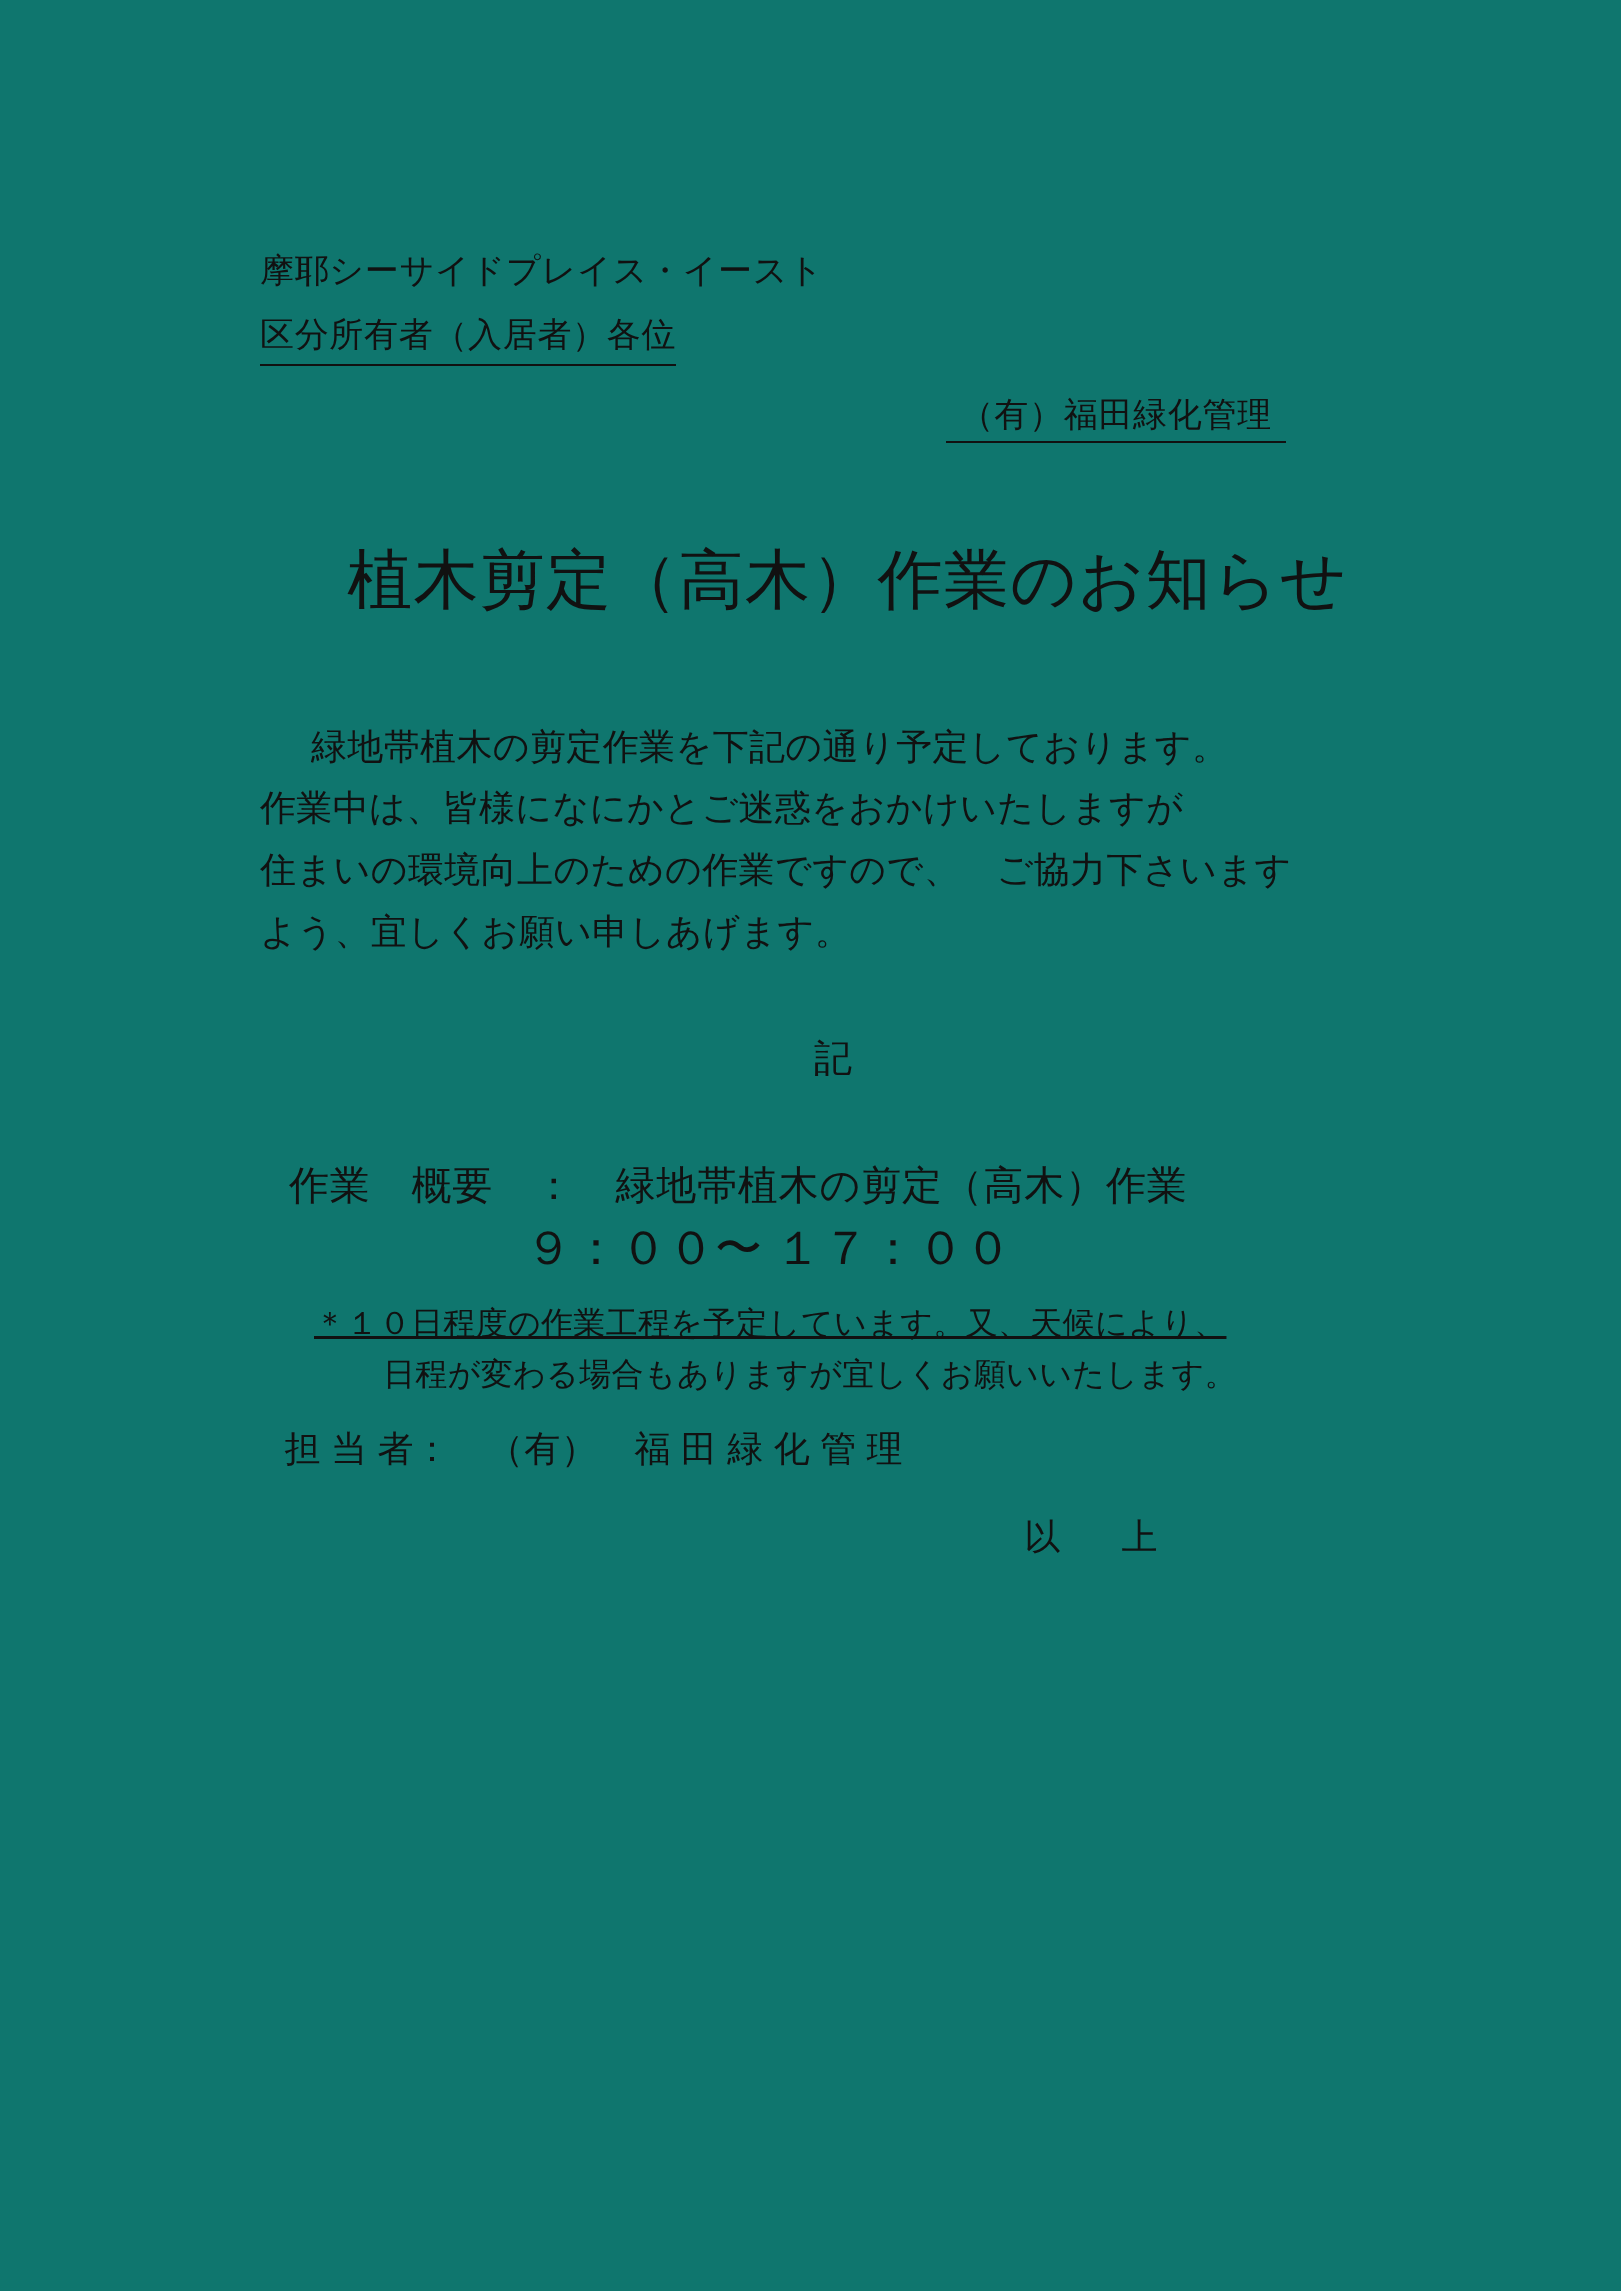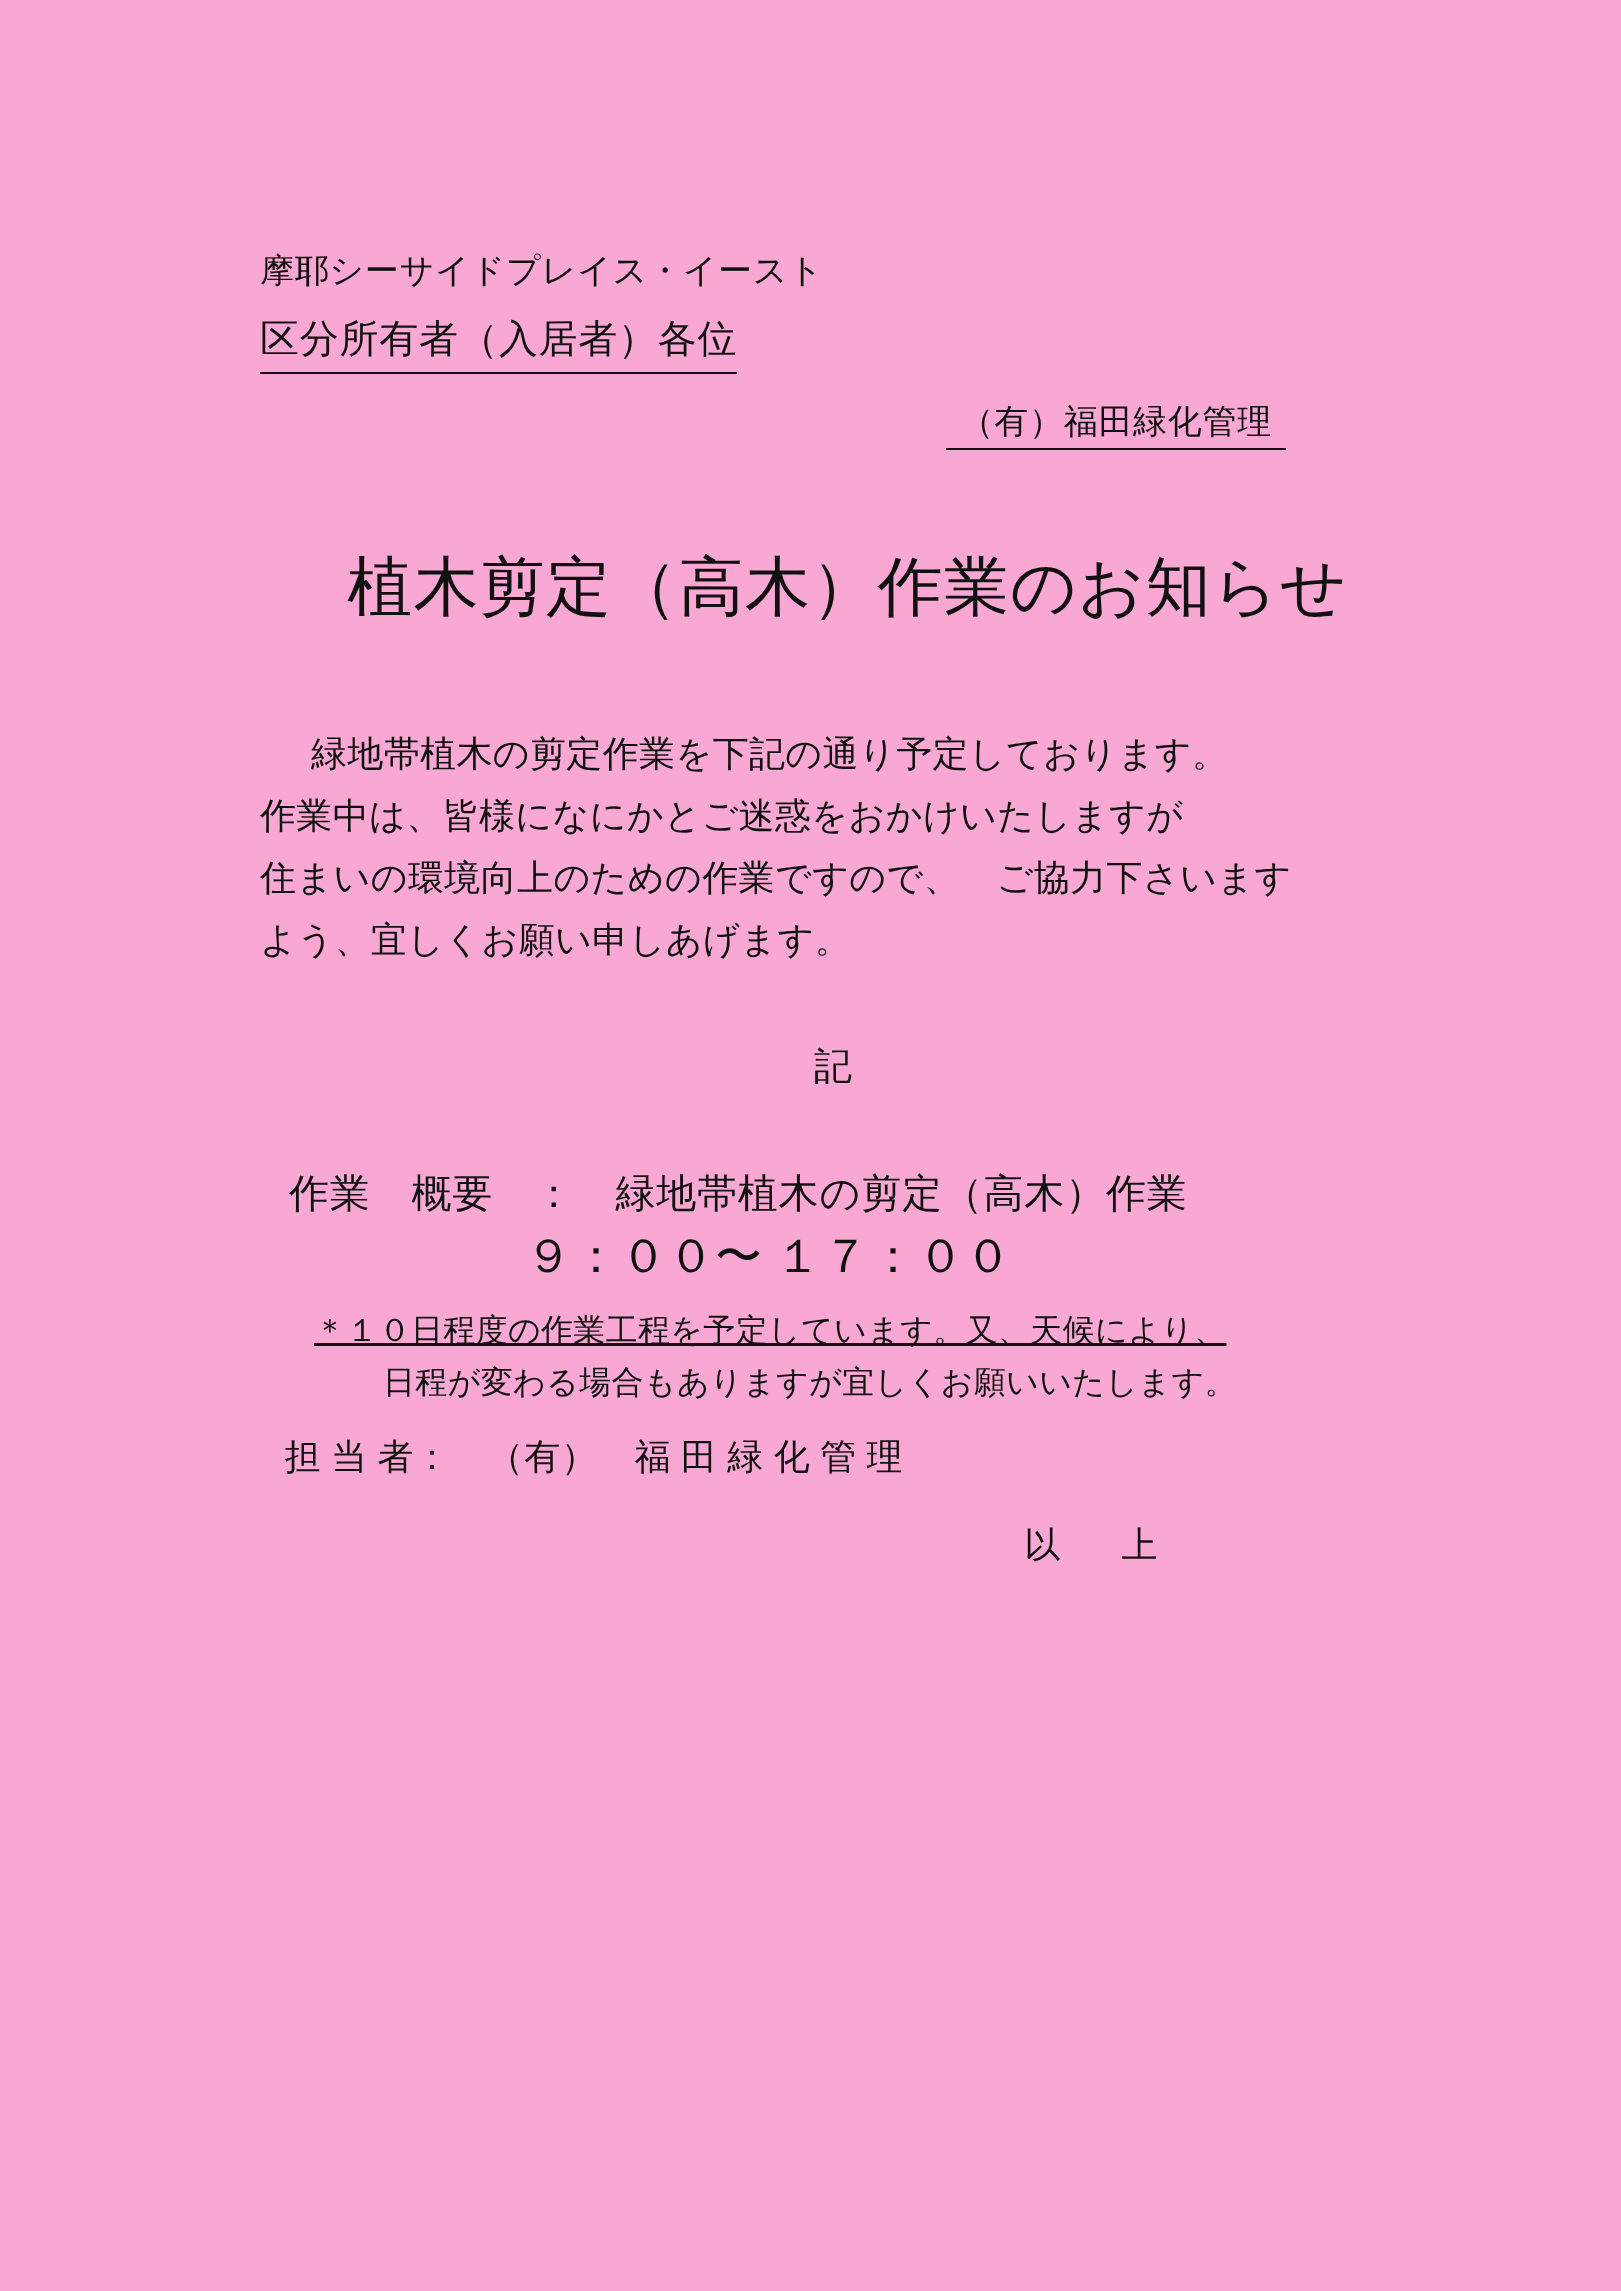--- a/index.html
+++ b/index.html
@@ -8,21 +8,21 @@
     background: #ffffff;
   }
   body {
     font-family: "Liberation Serif", "DejaVu Serif", serif;
     color: #111111;
   }
   .page {
     position: relative;
     width: 1621px;
     height: 2292px;
-    background: #f9a8d4;
+    background: #0f766e;
     margin: 0 auto;
     overflow: hidden;
   }
   .sheet {
     position: absolute;
     left: 0;
     top: 0;
     width: 1621px;
     height: 2292px;
     box-sizing: border-box;
@@ -33,21 +33,21 @@
   .addressee-block {
     margin: 0;
   }
   .addressee-line1 {
     font-size: 34px;
     line-height: 1.55;
     letter-spacing: 0.02em;
     white-space: nowrap;
   }
   .addressee-line2 {
-    font-size: 39px;
+    font-size: 34px;
     line-height: 1.55;
     letter-spacing: 0.02em;
     display: inline-block;
     border-bottom: 2px solid #111;
     padding-bottom: 2px;
     margin-top: 11.8px;
     white-space: nowrap;
   }
   .sender-row {
     margin-top: 25.5px;

